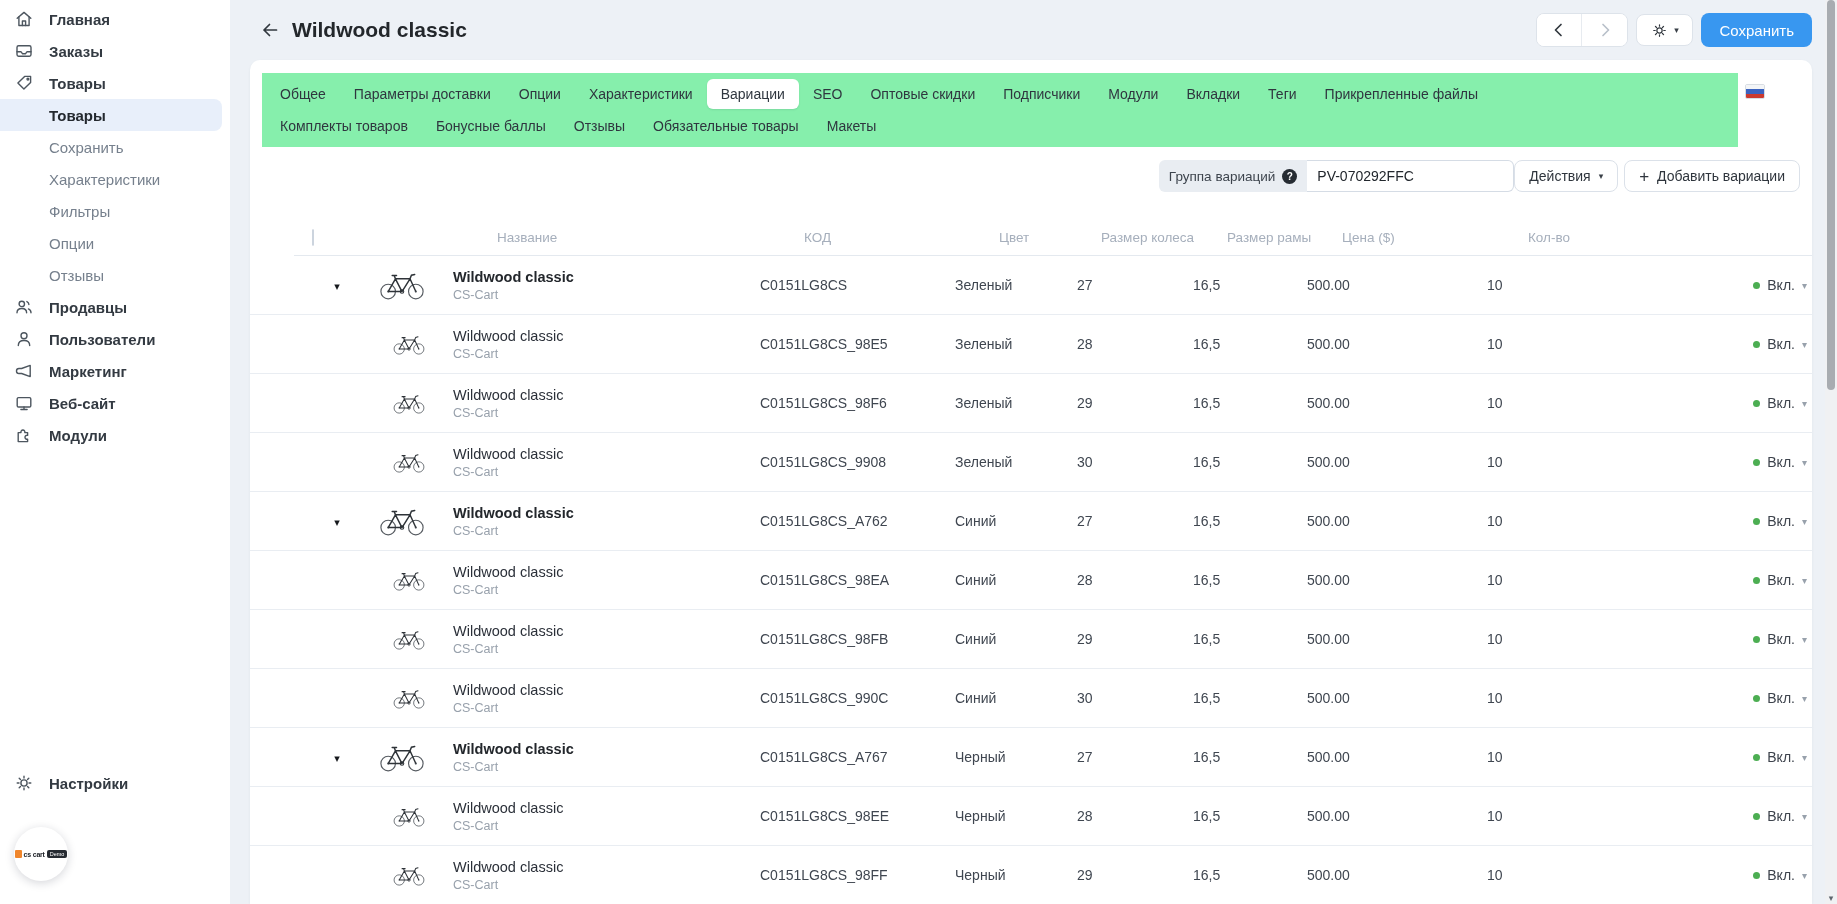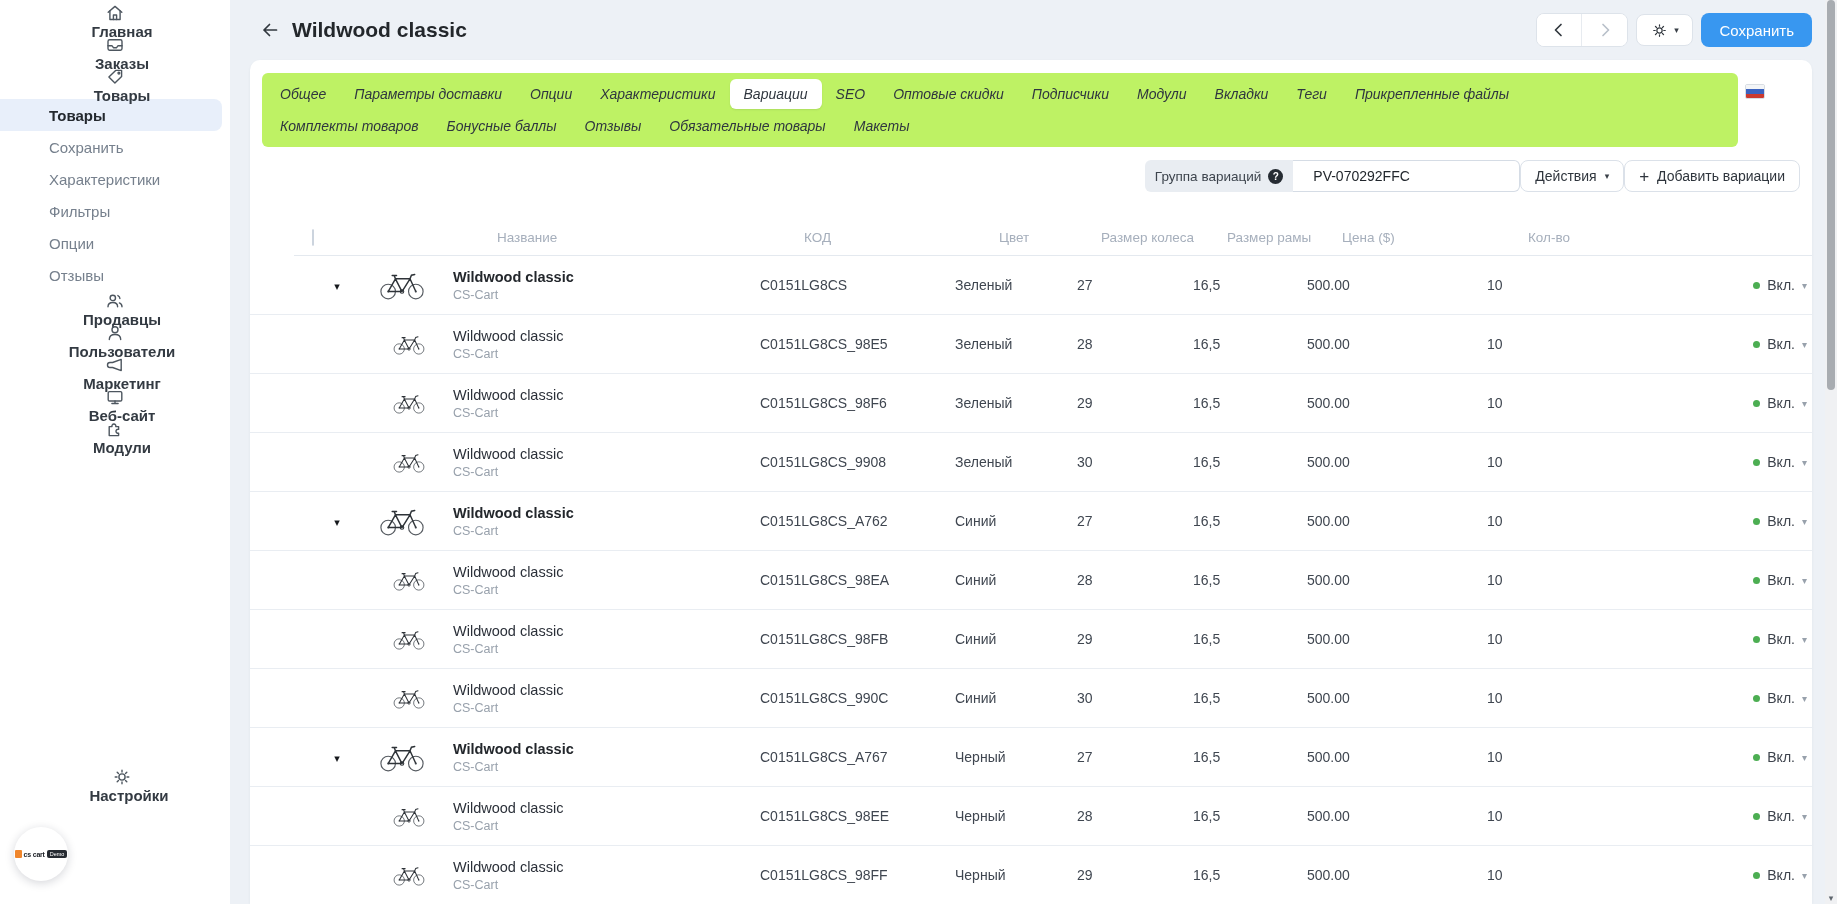--- a/index.html
+++ b/index.html
@@ -2,21 +2,21 @@
 <html><head>
 <meta charset="utf-8">
 <style>
   html,body{margin:0;padding:0;width:1837px;height:904px;overflow:hidden;
     font-family:"Liberation Sans","DejaVu Sans",sans-serif;background:#edf1f6;}
   .app{position:relative;width:1837px;height:904px;}
 
   
   .sidebar{position:absolute;left:0;top:0;width:230px;height:100%;background:#fff;}
   #sidebar-nav{padding-top:3px;}
-  .nav-item{height:32px;display:flex;align-items:center;padding-left:14px;cursor:pointer;flex-direction:column;}
+  .nav-item{height:32px;display:flex;align-items:center;padding-left:14px;cursor:pointer;}
   .nav-icon{width:20px;height:20px;margin-right:15px;color:#4d565f;flex:0 0 20px;}
   .nav-icon svg{width:20px;height:20px;fill:none;stroke:currentColor;stroke-width:1.4;stroke-linecap:round;stroke-linejoin:round;}
   .nav-label{font-size:15px;font-weight:700;color:#333a42;}
   .nav-sub-item{height:32px;display:flex;align-items:center;padding-left:49px;margin-right:8px;
     font-size:15px;color:#76808d;border-radius:0 8px 8px 0;cursor:pointer;}
   .nav-sub-item.active{background:#e8effa;color:#23282e;font-weight:700;}
   .sidebar .settings{position:absolute;top:767px;left:0;width:100%;}
   .logo-circle{position:absolute;top:827px;left:14px;width:54px;height:54px;border-radius:50%;
     background:#fff;box-shadow:0 2px 10px rgba(20,30,50,.18);display:flex;align-items:center;justify-content:center;gap:2px;}
   .logo-mark{width:7px;height:8px;background:#f0862c;border-radius:1px;}
@@ -36,37 +36,37 @@
   .btn-group .icon-btn.prev{border-right:1px solid #e7ebf0;color:#32383f;}
   .btn-group .icon-btn.next{color:#b9c0ca;}
   .gear-btn{width:57px;border:1px solid #dde3ea;border-radius:8px;gap:6px;color:#32383f;}
   .gear-btn svg{width:17px;height:17px;stroke-width:1.4;}
   .caret{font-size:9px;color:#3a4048;line-height:1;}
   .save-btn{height:34px;padding:0 18px;border:none;border-radius:8px;color:#fff;font-size:15px;cursor:pointer;}
 
   
   .card{position:absolute;left:20px;top:60px;width:1562px;bottom:0;background:#fff;
     border-radius:10px 10px 0 0;box-shadow:0 1px 3px rgba(40,60,90,.06);}
-  .tabstrip{position:absolute;left:12px;top:13px;width:1468px;background:#bef264;border-radius:6px;padding:5px 4px;font-style:italic;}
+  .tabstrip{position:absolute;left:12px;top:13px;width:1468px;background:#86efac;border-radius:0;padding:5px 4px;}
   .tabs-row{display:flex;height:32px;align-items:center;}
   .tab{padding:0 14px;height:30px;line-height:30px;font-size:14px;color:#2f363f;border-radius:6px;white-space:nowrap;cursor:pointer;}
   .tab.active{background:#fff;box-shadow:0 1px 2px rgba(30,40,60,.10);}
   .flag{position:absolute;right:47px;top:24px;width:18px;height:13px;border-radius:2px;overflow:hidden;
     display:flex;flex-direction:column;border:1px solid #d8dde3;cursor:pointer;}
   .flag i{flex:1;display:block;}
 
   .toolbar{position:absolute;top:100px;left:18px;right:12px;height:32px;display:flex;justify-content:flex-end;}
   .input-group{display:flex;height:32px;}
   .ig-label{background:#e9edf2;border-radius:6px 0 0 6px;padding:0 10px;display:flex;align-items:center;gap:7px;
     font-size:13.5px;color:#3d444d;}
   .help-badge{width:15px;height:15px;border-radius:50%;background:#262c33;color:#fff;font-size:10px;font-weight:700;
     display:flex;align-items:center;justify-content:center;cursor:pointer;}
-  .ig-input{width:186px;border:1px solid #d5dce5;border-left:none;border-radius:0 6px 6px 0;padding:0 20px;
+  .ig-input{width:186px;border:1px solid #d5dce5;border-left:none;border-radius:0 6px 6px 0;padding:0 10px;
     font-size:14px;color:#22272d;outline:none;font-family:inherit;}
-  .toolbar-right{display:flex;gap:0;}
+  .toolbar-right{display:flex;gap:6px;}
   .btn{height:32px;border:1px solid #dbe1e9;background:#fff;border-radius:8px;font-size:14px;color:#2f353d;
     display:flex;align-items:center;padding:0 14px;gap:8px;cursor:pointer;font-family:inherit;}
   .plus{font-size:17px;line-height:1;color:#2f353d;}
 
   
   .table{position:absolute;top:160px;left:0;right:0;}
   .thead,.trow{display:grid;grid-template-columns:74px 26px 103px 307px 195px 102px 126px 115px 186px 166px minmax(0,1fr);
     align-items:center;}
   .thead{height:35px;border-bottom:1px solid #e4e9ef;color:#a6afbc;font-size:13.5px;margin-left:44px;}
   .trow{height:58px;border-bottom:1px solid #e9edf2;font-size:14px;color:#3f4650;}

